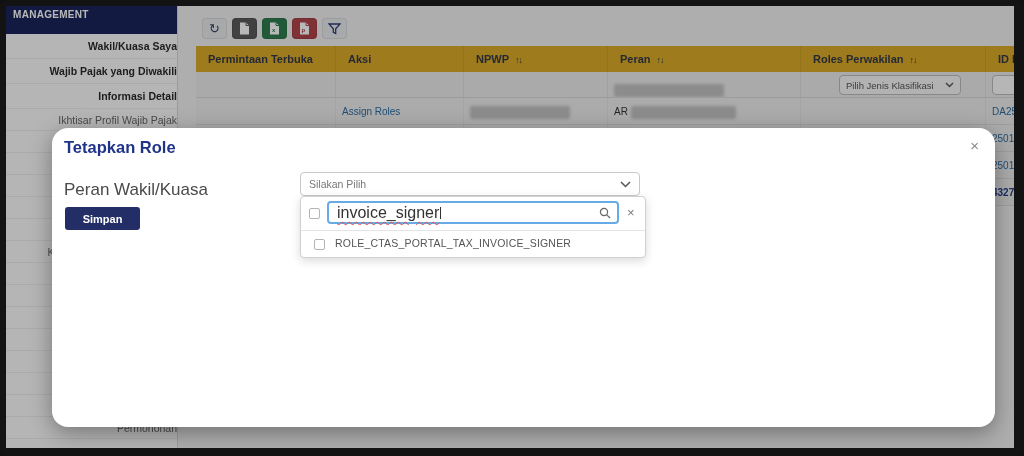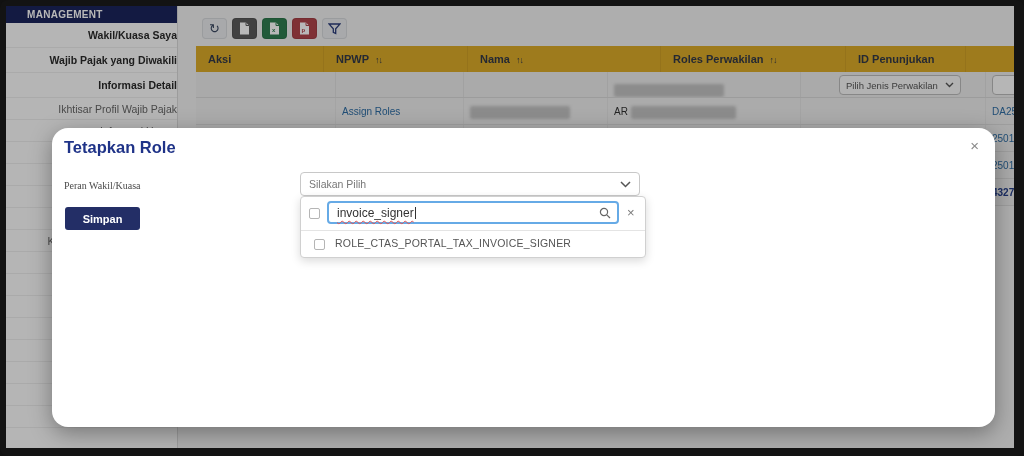--- a/index.html
+++ b/index.html
@@ -3,21 +3,21 @@
 <meta charset="utf-8">
 <style>
   * { margin:0; padding:0; box-sizing:border-box; }
   html,body { width:1024px; height:456px; }
   body { font-family:"Liberation Sans", sans-serif; background:#111; }
   .frame { position:relative; width:1024px; height:456px; background:#131313; border-radius:8px; overflow:hidden; }
   .screen { position:absolute; left:6px; top:6px; width:1008px; height:442px; background:#f1f1f1; overflow:hidden; }
 
   
   .sidebar { position:absolute; left:0; top:0; width:172px; height:100%; background:#fbfbfb; border-right:1px solid #d9d9d9; z-index:1; }
-  .sidebar-header { height:17px; background:#1b255c; color:#fff; font-size:10px; font-weight:bold; line-height:17px; padding-left:21px; letter-spacing:.3px; }
+  .sidebar-header { height:28px; background:#1b255c; color:#fff; font-size:10px; font-weight:bold; line-height:17px; padding-left:7px; letter-spacing:.3px; }
   .side-item { height:22px; line-height:22px; padding-left:8px; font-size:10.5px; color:#666; border-bottom:1px solid #ececec; white-space:nowrap; overflow:hidden; cursor:pointer;text-align:right; }
   .side-item.bold { height:25px; line-height:25px; font-weight:bold; color:#2a2a2a; }
   .side-item.selected { font-weight:bold; color:#1b2a6b; }
 
   
   .main { position:absolute; left:173px; top:0; right:0; height:100%; background:#f1f1f1; }
   .toolbar { position:absolute; left:23px; top:12px; display:flex; gap:5px; }
   .tbtn { width:25px; height:21px; border-radius:4px; display:flex; align-items:center; justify-content:center; cursor:pointer; border:1px solid rgba(0,0,0,.08); }
   .tbtn.light { background:#e9ebee; color:#3c4962; }
   .tbtn.dark  { background:#5a5a5a; }
@@ -43,29 +43,29 @@
   .blur-box { display:inline-block; height:13px; background:#c2c2c2; border-radius:2px; filter:blur(1.5px); vertical-align:middle; }
   .id-strong { color:#27408b; font-weight:bold; }
 
   
   .overlay { position:absolute; inset:0; background:rgba(0,0,0,.28); z-index:10; }
 
   
   .modal { position:absolute; left:46px; top:122px; width:943px; height:299px; background:#fff; border-radius:16px; box-shadow:0 6px 22px rgba(0,0,0,.35); z-index:20; }
   .modal-title { position:absolute; left:12px; top:10px; font-size:16.5px; font-weight:bold; color:#1f3388; }
   .modal-close { position:absolute; right:16px; top:10px; font-size:15px; color:#8a8a8a; cursor:pointer; line-height:1; }
-  .field-label { position:absolute; left:12px; top:52px; font-size:10px; color:#4a4a4a;font-family:Liberation Serif, serif; }
+  .field-label { position:absolute; left:12px; top:52px; font-size:17px; color:#4a4a4a; }
   .select-box { position:absolute; left:248px; top:44px; width:340px; height:24px; border:1px solid #c8c8c8; border-radius:4px; background:#fff; display:flex; align-items:center; justify-content:space-between; padding:0 8px; cursor:pointer; }
   .select-box .ph { font-size:10.5px; color:#777; }
   .dd-panel { position:absolute; left:248px; top:68px; width:346px; height:62px; background:#fff; border:1px solid #d0d0d0; border-radius:4px; box-shadow:0 3px 10px rgba(0,0,0,.15); }
   .cb { position:absolute; width:11px; height:11px; border:1px solid #b5b5b5; border-radius:2px; background:#fff; cursor:pointer; }
   .cb1 { left:8px; top:11px; }
   .cb2 { left:13px; top:42px; }
   .search-wrap { position:absolute; left:26px; top:4px; width:292px; height:23px; border:2px solid #66aae6; border-radius:4px; background:#fff; display:flex; align-items:center; padding:0 6px 0 8px; }
-  .search-input-text { font-size:12px; color:#333; text-decoration:underline wavy #e05252; text-underline-offset:3px; text-decoration-thickness:1px;text-align:center; }
+  .search-input-text { font-size:16px; color:#333; text-decoration:underline wavy #e05252; text-underline-offset:3px; text-decoration-thickness:1px;text-align:center; }
   .caret { display:inline-block; width:1px; height:12px; background:#333; margin-left:1px; vertical-align:middle; }
   .search-spacer { flex:1; }
   .clear-x { position:absolute; left:326px; top:9px; font-size:13px; color:#7a7a7a; cursor:pointer; line-height:1; }
   .dd-divider { position:absolute; left:0; right:0; top:33px; border-top:1px solid #e4e4e4; }
   .option-label { position:absolute; left:34px; top:40px; font-size:10.5px; color:#555; letter-spacing:.2px; cursor:pointer; }
   .save-btn { position:absolute; left:13px; top:79px; width:75px; height:23px; background:#232e66; color:#fff; font-size:11px; font-weight:bold; border:none; border-radius:3px; cursor:pointer; }
   svg { display:block; }
 </style>
 </head>
 <body>
@@ -132,35 +132,36 @@
           <svg width="13" height="12" viewBox="0 0 13 12">
                 <path d="M1 1h11L7.7 5.8v4.7l-2.4-1.2V5.8z" fill="none" stroke="#2b3c7a" stroke-width="1.3"></path>
               </svg>
         </span>
       </div>
     </div>
 
     <div class="table">
 
       <div class="tr thead">
+        <div class="th c1">Permintaan Terbuka</div>
         <div class="th c2">Aksi</div>
         <div class="th c3"><span>NPWP</span><span class="sort">↑↓</span></div>
-        <div class="th c4"><span>Nama</span><span class="sort">↑↓</span></div>
+        <div class="th c4"><span>Peran</span><span class="sort">↑↓</span></div>
         <div class="th c5"><span>Roles Perwakilan</span><span class="sort">↑↓</span></div>
         <div class="th c6">ID Penunjukan</div>
       </div>
 
       <div class="tr tfilter">
         <div class="td c1"></div>
         <div class="td c2"></div>
         <div class="td c3"></div>
         <div class="td c4"><span class="blur-box" style="width:110px;margin-top:9px;"></span></div>
         <div class="td c5">
           <div class="mini-select">
-            <span>Pilih Jenis Perwakilan</span>
+            <span>Pilih Jenis Klasifikasi</span>
             <svg width="9" height="6" viewBox="0 0 9 6">
                   <polyline points="1,1 4.5,4.5 8,1" fill="none" stroke="#555" stroke-width="1.4"></polyline>
                 </svg>
           </div>
         </div>
         <div class="td c6">
               <div class="mini-input"></div>
             </div>
       </div>
 

